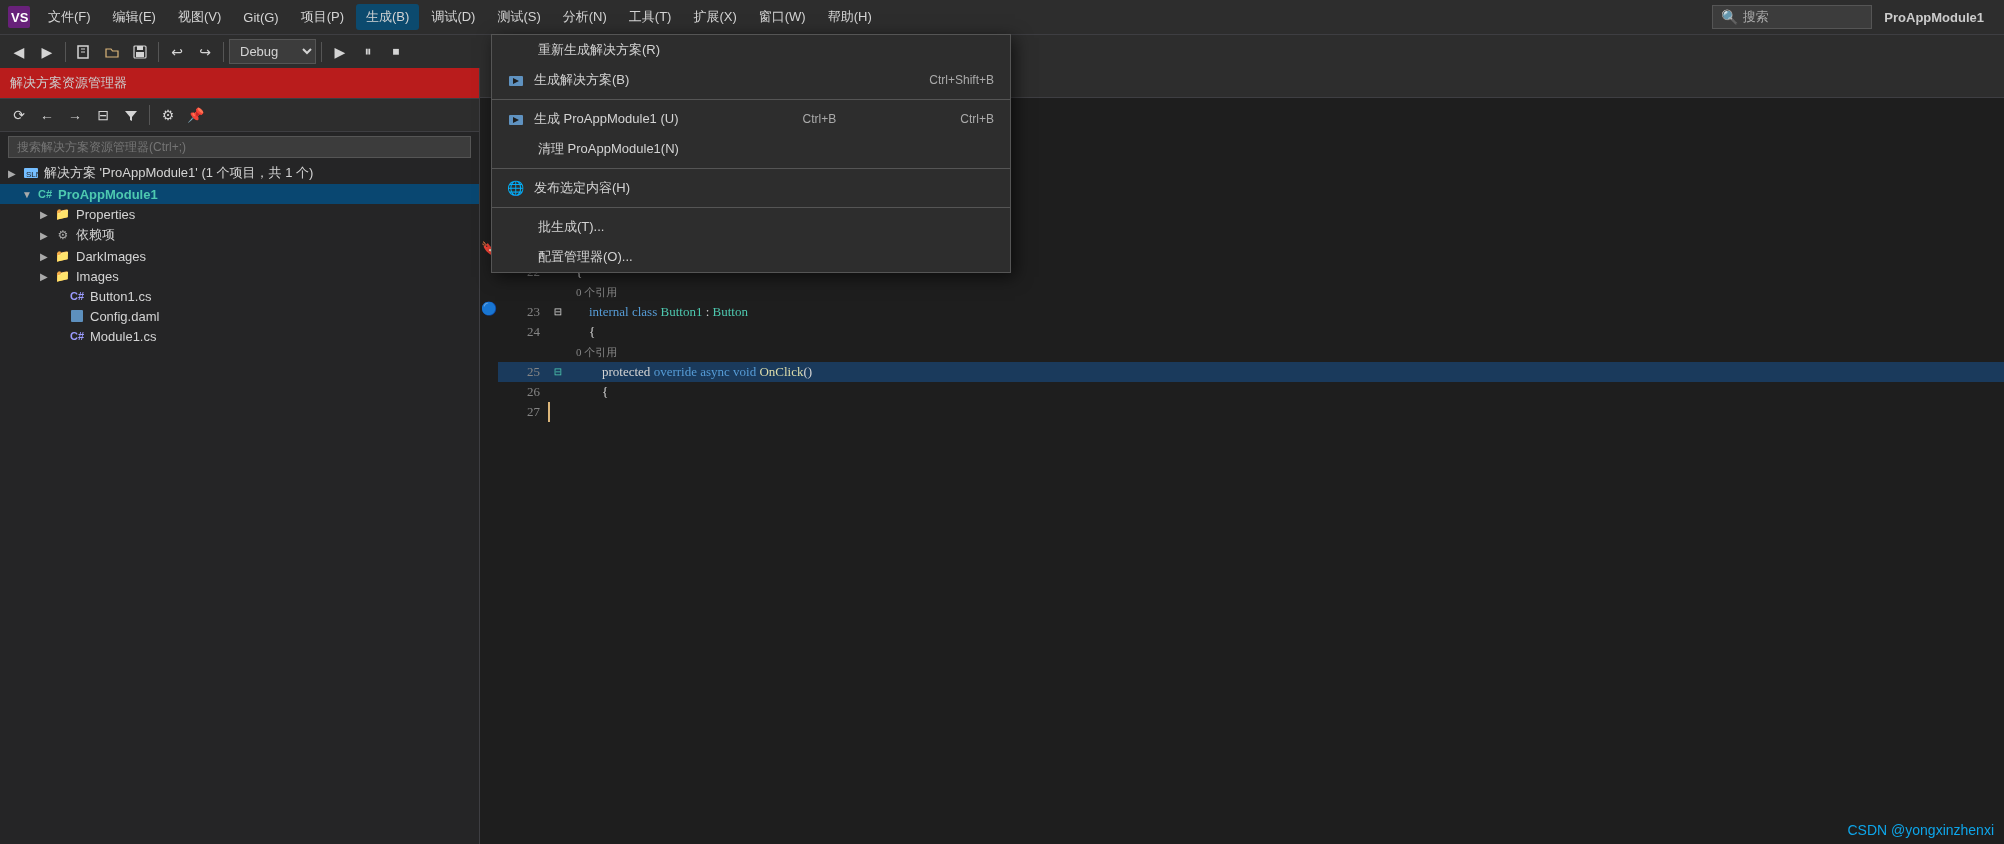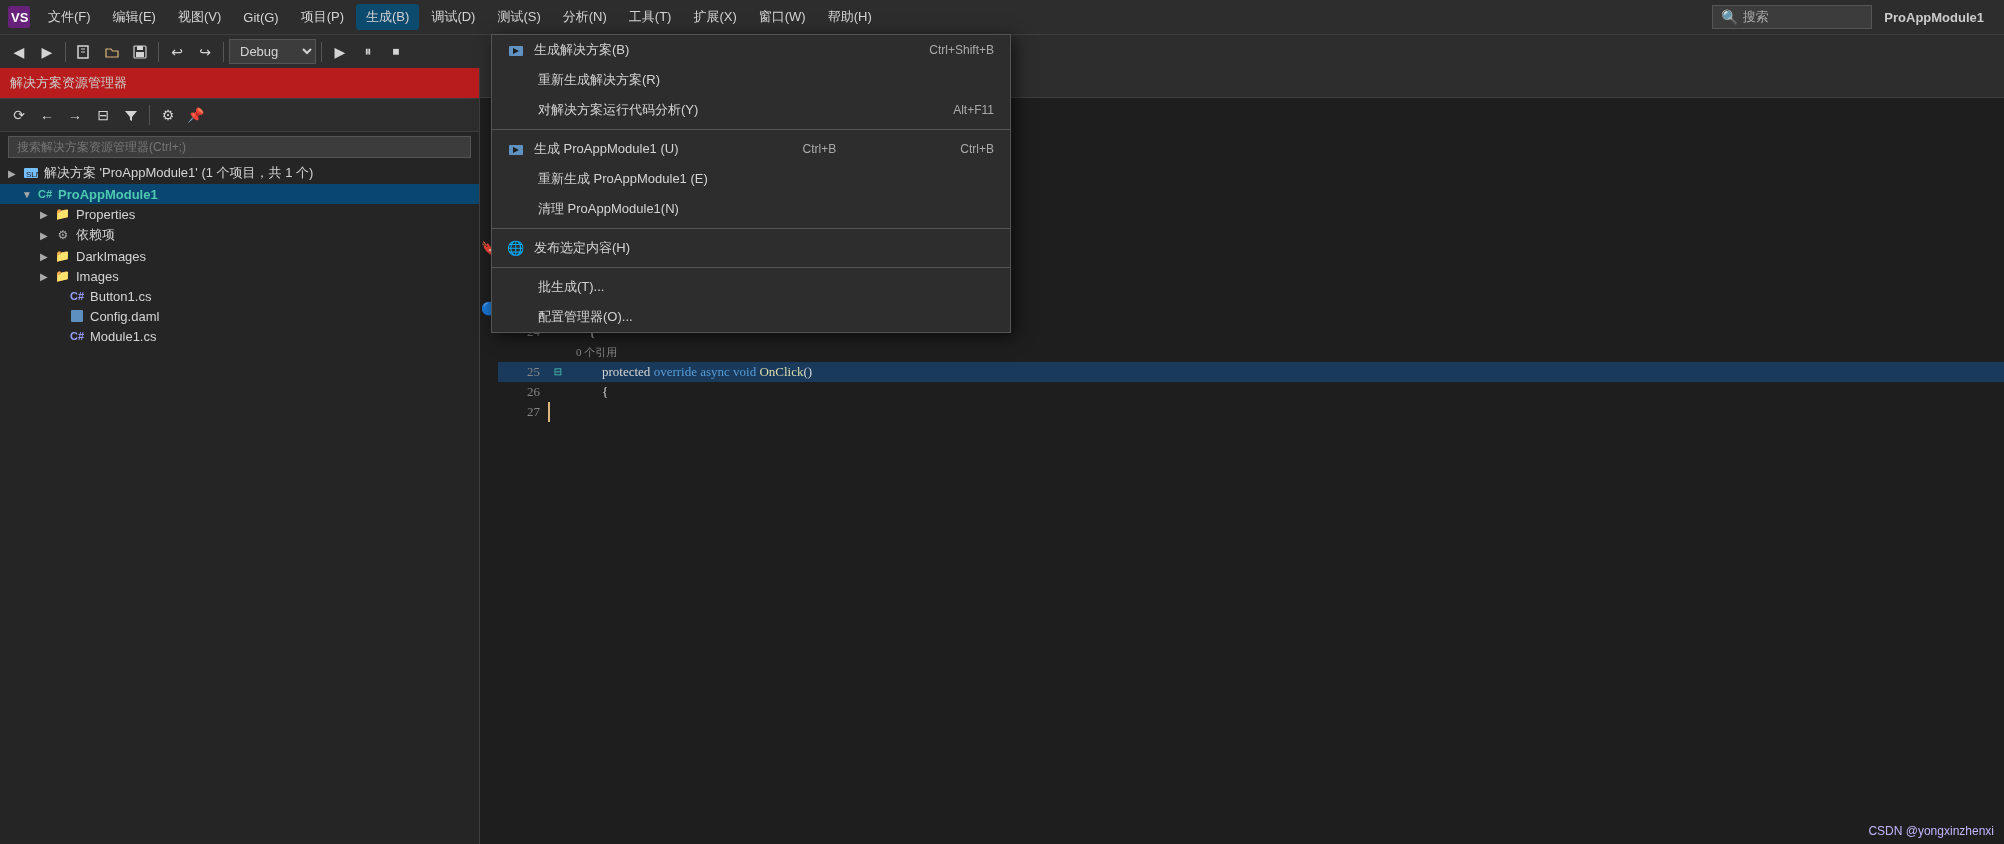--- a/index.html
+++ b/index.html
@@ -219,22 +219,22 @@
     }
     
     .kw { color: #569cd6; }
     .type { color: #4ec9b0; }
     .method { color: #dcdcaa; }
 
     #watermark {
       position: absolute;
       bottom: 6px;
       right: 10px;
-      color: #c4b5fd;
-      font-size: 12px;
+      color: #0ea5e9;
+      font-size: 14px;
     }
 
     
     #left-indicator {
       width: 18px;
       background: #1e1e1e;
       flex-shrink: 0;
       display: flex;
       flex-direction: column;
     }
@@ -406,59 +406,51 @@
         <span class="tree-arrow" style="visibility:hidden;">▶</span>
         <span class="tree-icon icon-cs">C#</span>
         <span>Module1.cs</span>
       </div>
 
     </div>
   </div>
 
   <div id="dropdown-menu">
 
+    <div class="dropdown-item" style="padding-left:46px;">
+      <span>重新生成解决方案(R)</span>
+    </div>
+
     <div class="dropdown-item has-icon">
       <span class="dropdown-icon">
         <svg width="16" height="16">
             <rect x="1" y="4" width="14" height="10" rx="1" fill="#75beff" opacity="0.7"></rect>
             <polygon points="5,6 11,9 5,12" fill="#1e1e1e"></polygon>
           </svg>
       </span>
       <span>生成解决方案(B)</span>
       <span class="dropdown-shortcut">Ctrl+Shift+B</span>
     </div>
 
-    <div class="dropdown-item" style="padding-left:46px;">
-      <span>重新生成解决方案(R)</span>
-    </div>
-
-
-    <div class="dropdown-item" style="padding-left:46px;">
-      <span>对解决方案运行代码分析(Y)</span>
-      <span class="dropdown-shortcut"></span>
-      <span class="dropdown-shortcut">Alt+F11</span>
-    </div>
+
 
     <div class="dropdown-sep"></div>
 
     <div class="dropdown-item has-icon">
       <span class="dropdown-icon">
         <svg width="16" height="16">
             <rect x="1" y="4" width="14" height="10" rx="1" fill="#75beff" opacity="0.7"></rect>
             <polygon points="5,6 11,9 5,12" fill="#1e1e1e"></polygon>
           </svg>
       </span>
       <span>生成 ProAppModule1 (U)</span>
       <span class="dropdown-shortcut">Ctrl+B</span>
       <span class="dropdown-shortcut">Ctrl+B</span>
     </div>
 
-    <div class="dropdown-item" style="padding-left:46px;">
-      <span>重新生成 ProAppModule1 (E)</span>
-    </div>
 
     <div class="dropdown-item" style="padding-left:46px;">
       <span>清理 ProAppModule1(N)</span>
     </div>
 
 
     <div class="dropdown-sep"></div>
 
     <div class="dropdown-item has-icon">
       <span class="dropdown-icon">🌐</span>

